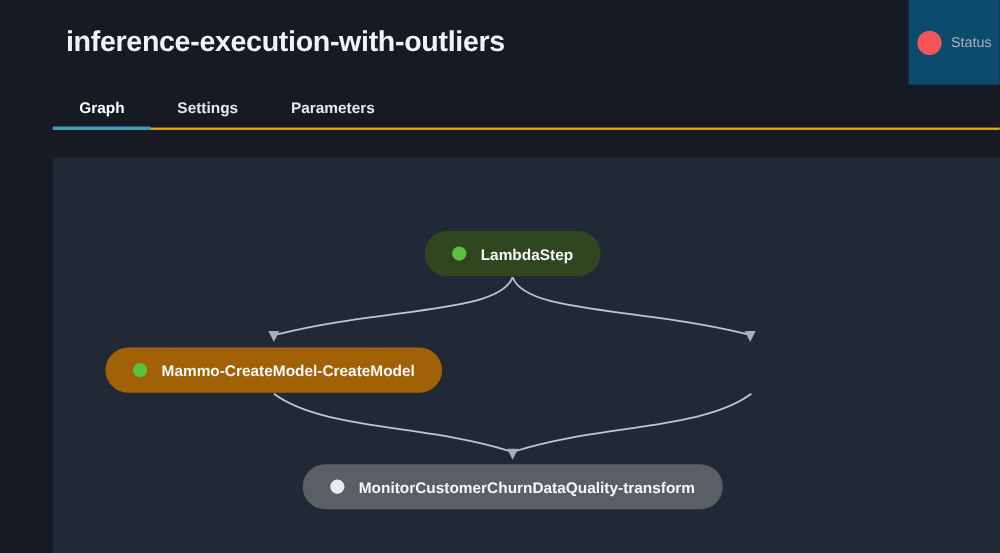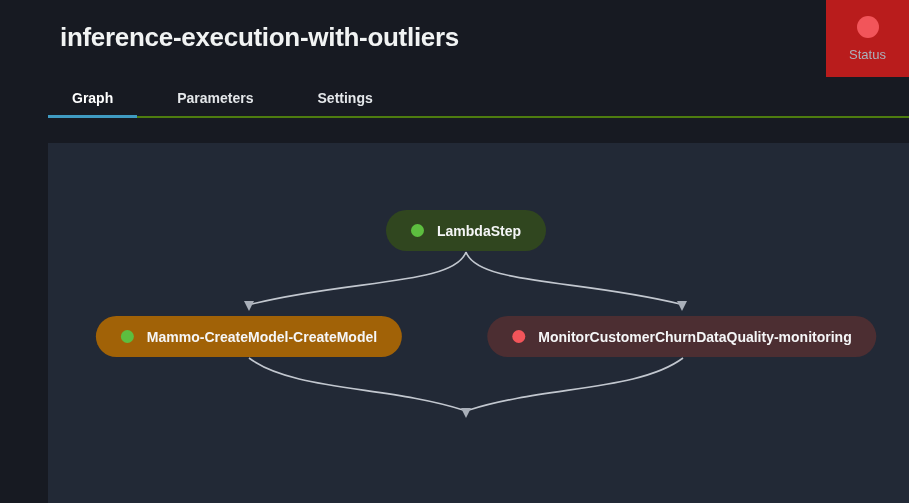--- a/index.html
+++ b/index.html
@@ -19,23 +19,23 @@
     font-weight: bold;
     letter-spacing: -0.3px;
     color: #f1f3f3;
     white-space: nowrap;
     margin-left: 12px;
   }
   .status-widget {
     position: absolute;
     right: 0; top: 0;
     width: 83px; height: 77px;
-    background: #b91c1c;
+    background: #0c4a6e;
     display: flex;
-    flex-direction: column;
+    flex-direction: row;
     align-items: center;
     justify-content: center;
     gap: 9px;
   }
   .status-dot {
     width: 22px; height: 22px;
     border-radius: 50%;
     background: #f2555a;
   }
   .status-label {
@@ -43,22 +43,21 @@
     color: #aab2bd;
   }
 
   
   .tab-bar {
     position: absolute;
     left: 48px; top: 90px; right: 0;
     height: 28px;
     display: flex;
     align-items: center;
-    border-bottom: 2px solid #4d7c0f;
-    gap: 16px;
+    border-bottom: 2px solid #eab308;
   }
   .tab {
     position: relative;
     padding: 0 24px 10px 24px;
     font-size: 14px;
     font-weight: bold;
     color: #e4e7ea;
     cursor: pointer;
     white-space: nowrap;
   }
@@ -118,22 +117,22 @@
 
   <h1 class="page-title">inference-execution-with-outliers</h1>
 
   <div class="status-widget">
     <span class="status-dot" style="background: rgb(242, 85, 90);"></span>
     <span class="status-label">Status</span>
   </div>
 
   <nav class="tab-bar">
     <div class="tab active">Graph</div>
+    <div class="tab">Settings</div>
     <div class="tab">Parameters</div>
-    <div class="tab">Settings</div>
   </nav>
 
   <main class="graph-panel">
 
     <svg class="edges-layer" viewBox="0 0 861 360">
 
       <path d="M 418 109 C 406 142, 305 136, 204 161"></path>
       <polygon points="196,158 206,158 201,168"></polygon>
 
       <path d="M 418 109 C 430 142, 531 136, 632 161"></path>
@@ -148,20 +147,20 @@
     <div class="node" style="left: 418px; top: 67px; background: rgb(48, 70, 31);">
       <span class="dot" style="background: rgb(93, 190, 63);"></span>
       <span>LambdaStep</span>
     </div>
 
     <div class="node" style="left: 201px; top: 173px; background: #a16207;">
       <span class="dot" style="background: rgb(93, 190, 63);"></span>
       <span>Mammo-CreateModel-CreateModel</span>
     </div>
 
-    <div class="node" style="left: 634px; top: 173px; background: rgb(76, 46, 50);">
-      <span class="dot" style="background: rgb(242, 85, 90);"></span>
-      <span>MonitorCustomerChurnDataQuality-monitoring</span>
+
+    <div class="node" style="left: 418px; top: 279px; background: rgb(90, 95, 102);">
+      <span class="dot" style="background: rgb(233, 235, 238);"></span>
+      <span>MonitorCustomerChurnDataQuality-transform</span>
     </div>
-
 
   </main>
 </div>
 
 </body></html>

